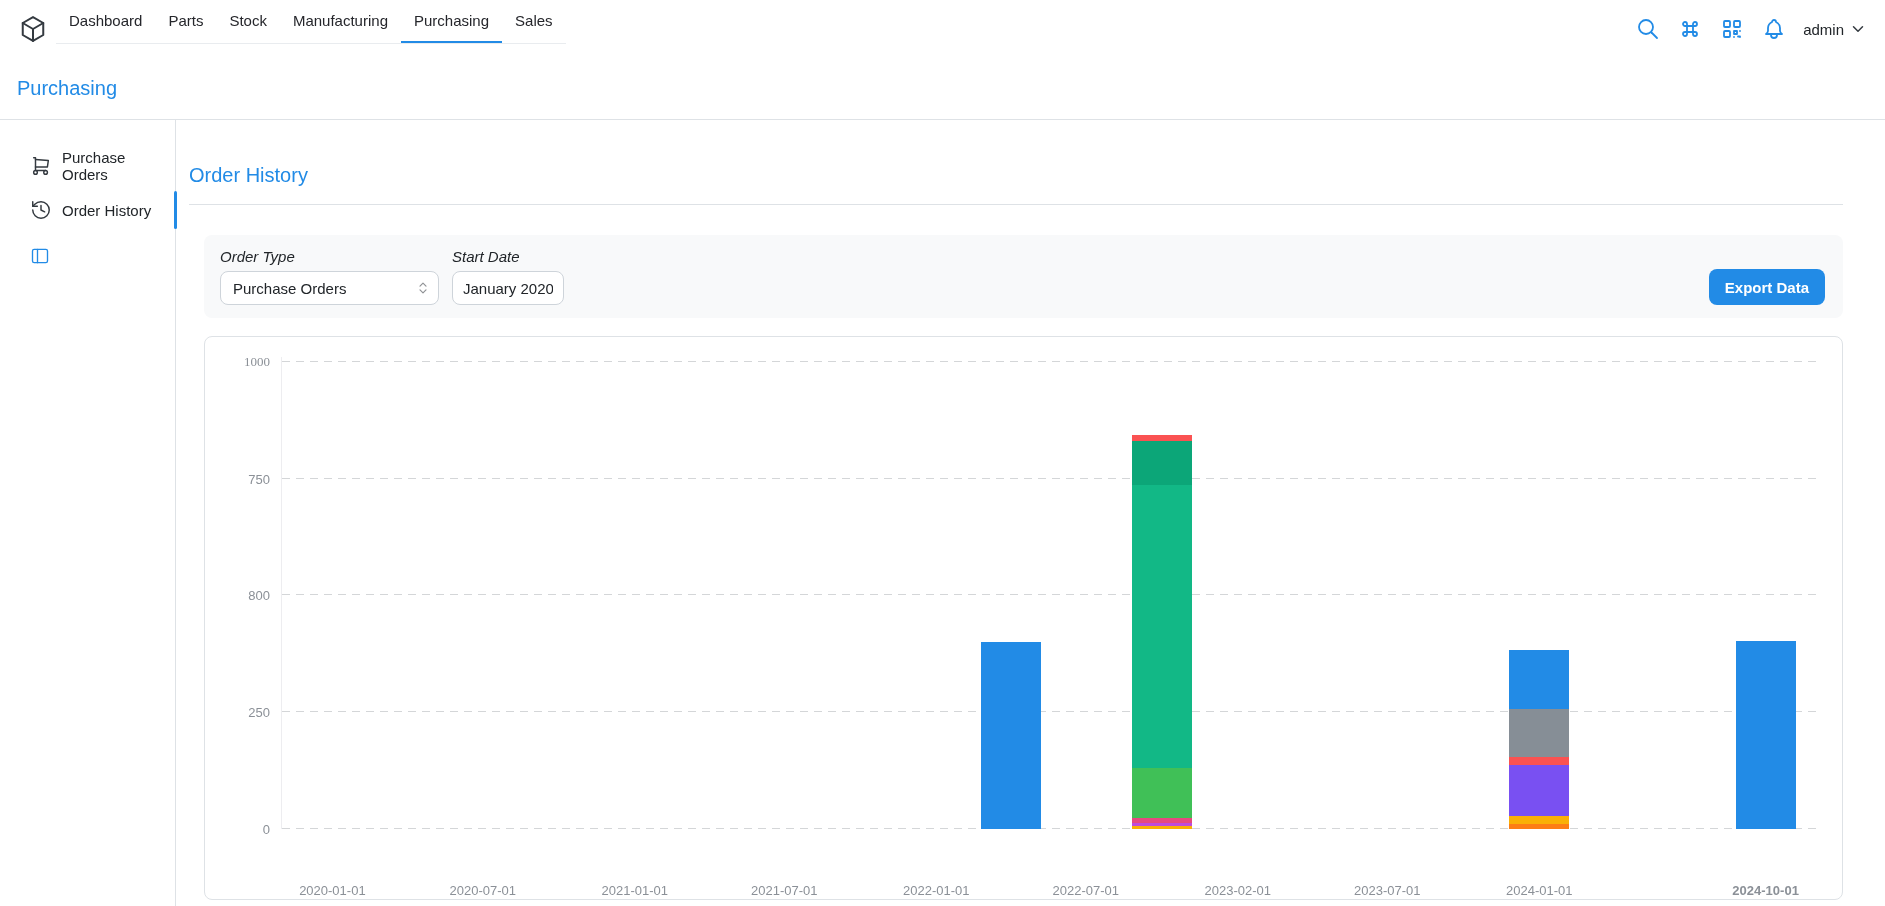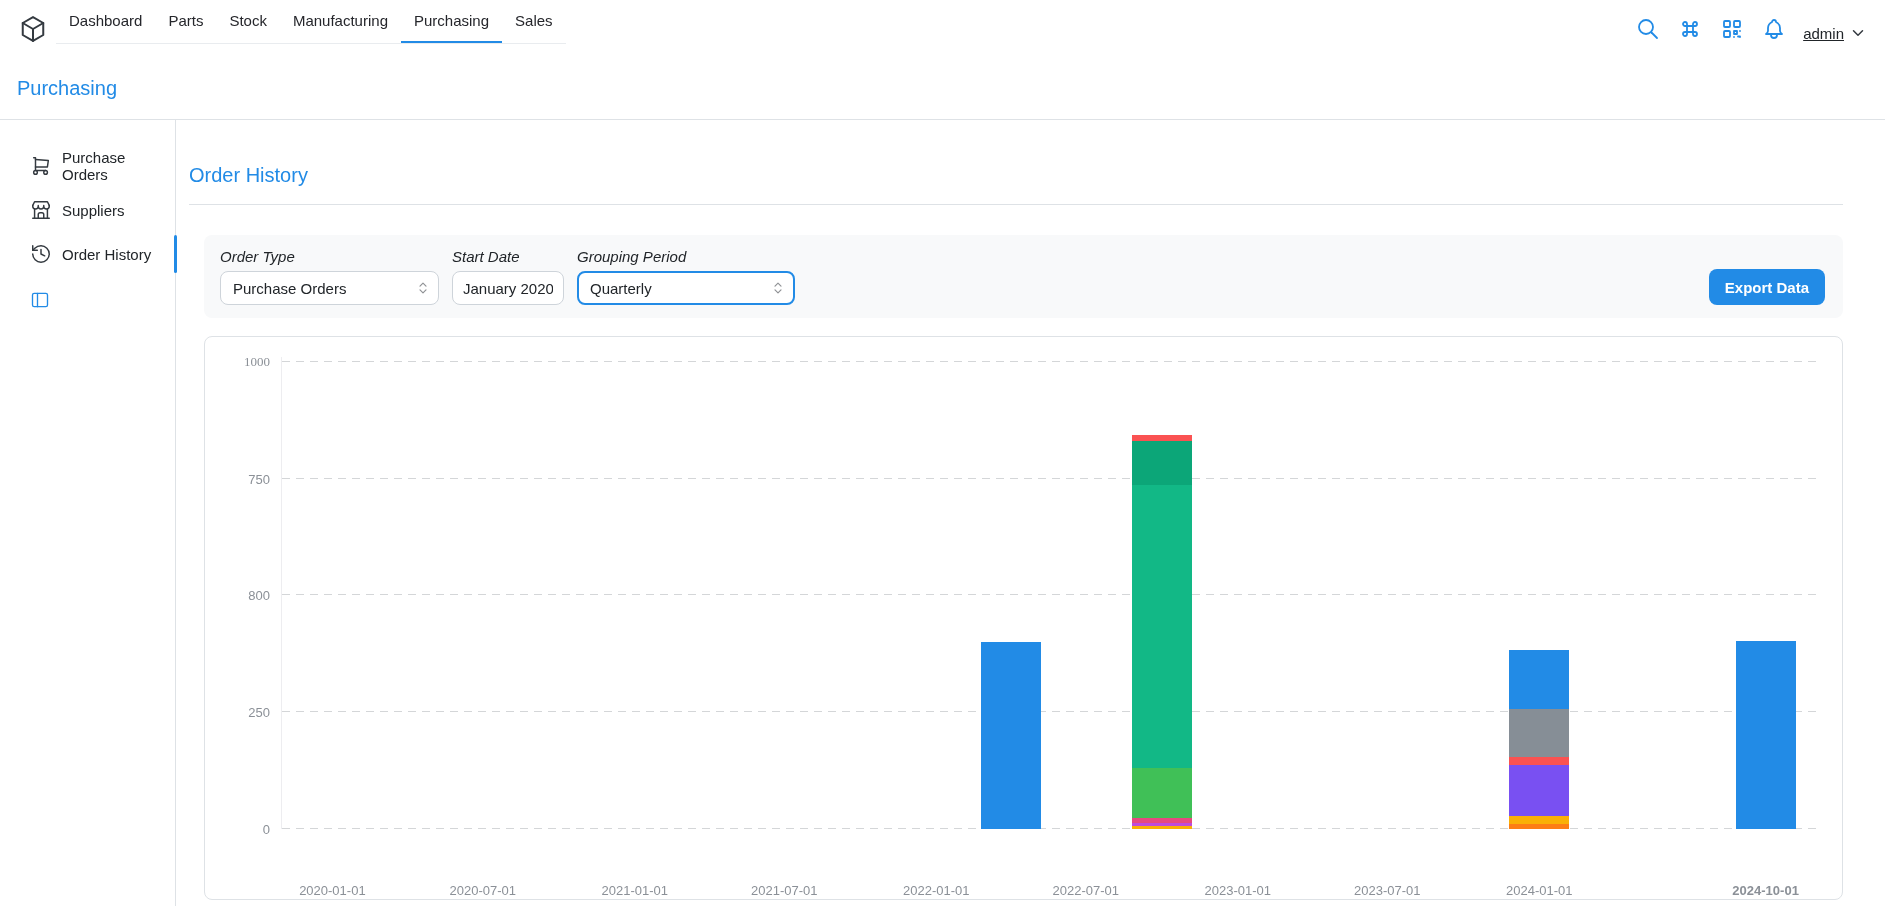--- a/index.html
+++ b/index.html
@@ -18,21 +18,21 @@
   }
   svg{display:block;}
 
   
   .navbar{height:58px;display:flex;align-items:center;padding:0 18px;background:#fff;}
   .logo{width:30px;height:30px;margin-right:8px;cursor:pointer;flex:none;}
   .tabs{align-self:flex-start;height:44px;display:flex;border-bottom:1px solid #e9ecef;}
   .tab{padding:0 13px;line-height:42px;font-size:15px;color:#25262b;text-decoration:none;
        border-bottom:2px solid transparent;cursor:pointer;white-space:nowrap;}
   .tab.active{border-bottom-color:var(--accent);font-weight:500;}
-  .nav-right{margin-left:auto;display:flex;align-items:flex-end;gap:16px;text-decoration:underline;}
+  .nav-right{margin-left:auto;display:flex;align-items:center;gap:16px;}
   .nav-icon{width:26px;height:26px;color:var(--accent);display:flex;align-items:center;justify-content:center;cursor:pointer;}
   .user-menu{display:flex;align-items:center;gap:5px;font-size:15px;color:var(--text);cursor:pointer;}
   .user-menu .chev{color:#343a40;}
 
   
   .page-header{height:62px;display:flex;align-items:center;padding:0 17px;border-bottom:1px solid var(--border);}
   .page-title{font-size:20px;color:var(--accent);}
 
   
   .layout{display:flex;height:786px;justify-content:space-between;}
@@ -146,32 +146,20 @@
       <span class="side-icon">
         <svg viewBox="0 0 24 24" width="22" height="22" fill="none" stroke="currentColor" stroke-width="1.6" stroke-linecap="round" stroke-linejoin="round">
           <circle cx="6" cy="19" r="2"></circle>
             <circle cx="17" cy="19" r="2"></circle>
           <path d="M17 17H6V3H4"></path>
             <path d="M6 5l14 1l-1 7H6"></path>
         </svg>
       </span>
       <span>Purchase Orders</span>
     </div>
-    <div class="side-item">
-      <span class="side-icon">
-        <svg viewBox="0 0 24 24" width="22" height="22" fill="none" stroke="currentColor" stroke-width="1.6" stroke-linecap="round" stroke-linejoin="round">
-          <path d="M3 21h18"></path>
-          <path d="M3 7v1a3 3 0 0 0 6 0V7m0 1a3 3 0 0 0 6 0V7m0 1a3 3 0 0 0 6 0V7"></path>
-          <path d="M3 7l2-4h14l2 4"></path>
-          <path d="M5 21V10.85M19 21V10.85"></path>
-          <path d="M9 21v-4a2 2 0 0 1 2-2h2a2 2 0 0 1 2 2v4"></path>
-        </svg>
-      </span>
-      <span>Suppliers</span>
-    </div>
     <div class="side-item active">
       <span class="side-icon">
         <svg viewBox="0 0 24 24" width="22" height="22" fill="none" stroke="currentColor" stroke-width="1.6" stroke-linecap="round" stroke-linejoin="round">
           <path d="M3 12a9 9 0 1 0 9-9a9.75 9.75 0 0 0-6.74 2.74L3 8"></path>
           <path d="M3 3v5h5"></path>
             <path d="M12 7v5l4 2"></path>
         </svg>
       </span>
       <span>Order History</span>
     </div>
@@ -200,32 +188,20 @@
           </span>
         </div>
       </div>
 
       <div class="field">
         <label>Start Date</label>
         <input class="text-input w-start" type="text" value="January 2020" style="">
       </div>
 
 
-      <div class="field">
-        <label>Grouping Period</label>
-        <div class="select focused w-grouping">
-          <span>Quarterly</span>
-          <span class="select-chevrons">
-            <svg viewBox="0 0 24 24" width="18" height="18" fill="none" stroke="currentColor" stroke-width="1.6" stroke-linecap="round" stroke-linejoin="round">
-              <path d="M8 9.5L12 5.5l4 4"></path>
-                <path d="M8 14.5l4 4l4-4"></path>
-            </svg>
-          </span>
-        </div>
-      </div>
 
       <button class="export-btn">Export Data</button>
     </section>
 
     <section class="chart-panel">
       <div class="chart-plot">
           <div class="gridline" style="bottom: 0%;"></div>
           <div class="ytick" style="bottom: 0%;">0</div>
           <div class="gridline" style="bottom: 24.7525%;"></div>
           <div class="ytick" style="bottom: 24.7525%;">250</div>
@@ -234,21 +210,21 @@
           <div class="gridline" style="bottom: 74.2574%;"></div>
           <div class="ytick" style="bottom: 74.2574%;">750</div>
           <div class="gridline" style="bottom: 99.0099%;"></div>
           <div class="ytick" style="bottom: 99.0099%; font-family: Liberation Serif, serif;">1000</div>
           <div class="xtick" style="left: 3.28487%;">2020-01-01</div>
           <div class="xtick" style="left: 13.0856%;">2020-07-01</div>
           <div class="xtick" style="left: 22.9941%;">2021-01-01</div>
           <div class="xtick" style="left: 32.741%;">2021-07-01</div>
           <div class="xtick" style="left: 42.6494%;">2022-01-01</div>
           <div class="xtick" style="left: 52.3963%;">2022-07-01</div>
-          <div class="xtick" style="left: 62.3048%;">2023-01-01</div>
+          <div class="xtick" style="left: 62.3048%;">2023-02-01</div>
           <div class="xtick" style="left: 72.0517%;">2023-07-01</div>
           <div class="xtick" style="left: 81.9602%;">2024-01-01</div>
           <div class="xtick" style="left: 96.7151%; font-weight: bold;">2024-10-01</div>
           <div class="bar" style="left: calc(47.496% - 30px); width: 60px;">
             <div class="seg" style="height: 39.604%; background: rgb(34, 139, 230);"></div>
           </div>
           <div class="bar" style="left: calc(57.3506% - 30px); width: 60px;">
             <div class="seg" style="height: 0.594059%; background: rgb(250, 176, 5);"></div>
             <div class="seg" style="height: 0.693069%; background: rgb(190, 75, 219);"></div>
             <div class="seg" style="height: 0.990099%; background: rgb(230, 73, 128);"></div>

